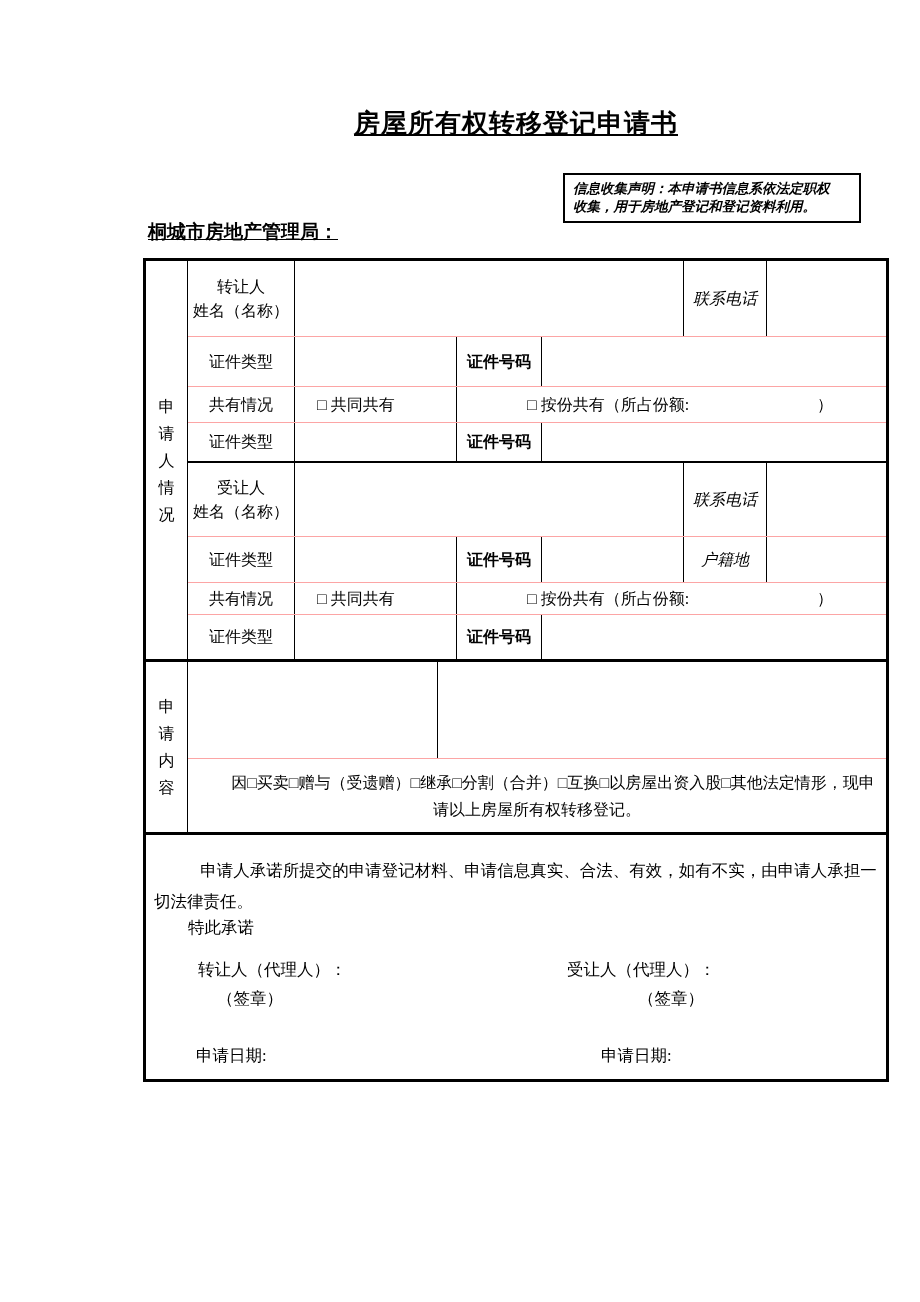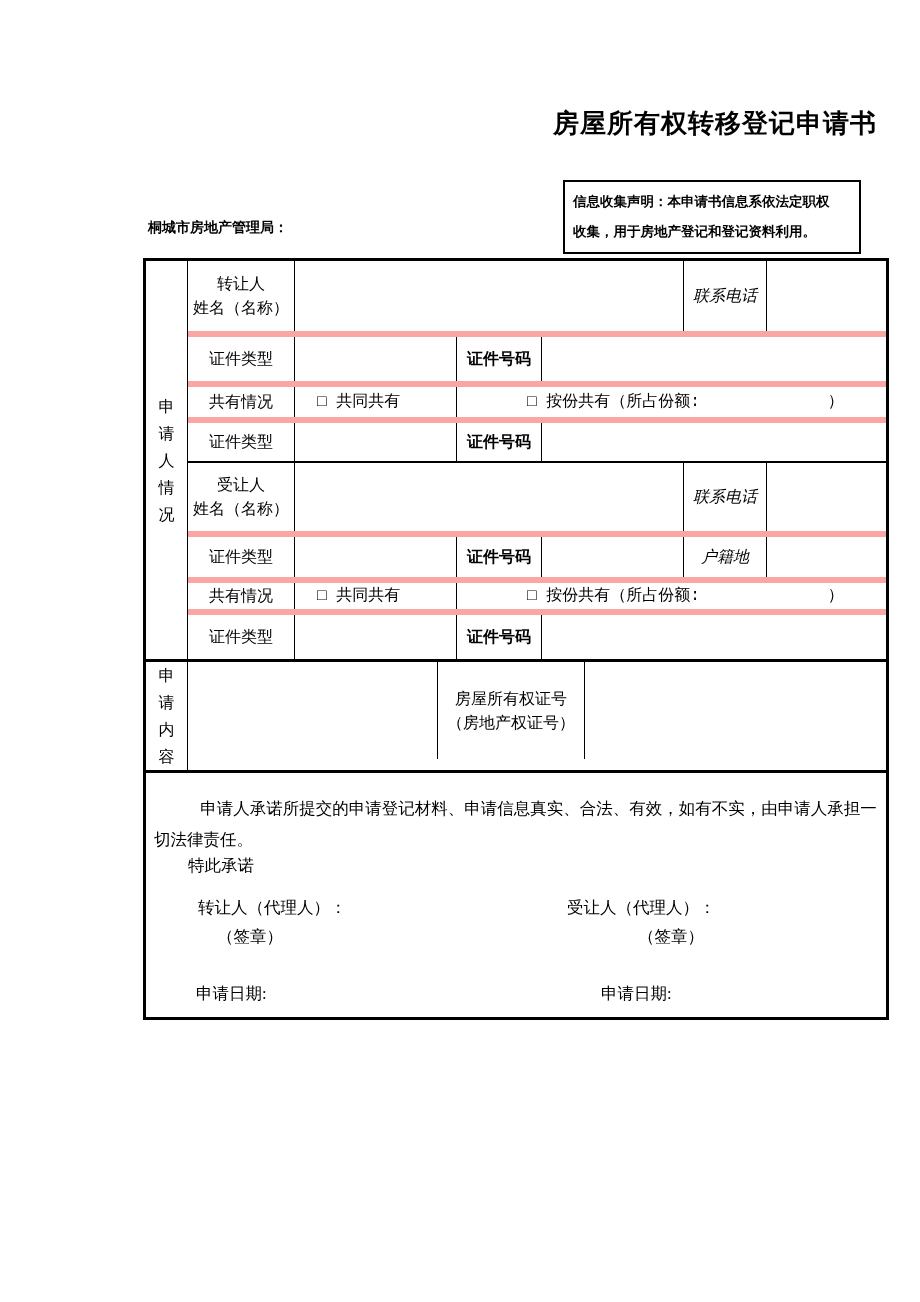--- a/index.html
+++ b/index.html
@@ -6,60 +6,62 @@
   body {
     width:920px; height:1302px;
     background:#ffffff; color:#000;
     font-family:"Liberation Serif","DejaVu Serif",serif;
     position:relative; overflow:hidden;
   }
   .pre { white-space:pre-line; }
 
   
   .doc-title {
-    position:absolute; top:106px; left:131px; width:746px;
-    text-align:right; font-size:26px; font-weight:bold;
+    position:absolute; top:106px; left:143px; width:746px;
+    text-align:center; font-size:26px; font-weight:bold;
     font-family:"Liberation Sans","DejaVu Sans",sans-serif;
     letter-spacing:1px;
+    text-decoration:underline;
   }
   .notice-box {
-    position:absolute; top:180px; left:563px; width:278px;
+    position:absolute; top:173px; left:563px; width:278px;
     border:2px solid #000; padding:5px 8px;
-    font-size:13.5px; font-weight:bold; 
-    line-height:30px; white-space:pre-line;
+    font-size:13.5px; font-weight:bold; font-style:italic;
+    line-height:18px; white-space:pre-line;
   }
   .addressee {
     position:absolute; top:219px; left:148px;
-    font-size:14px; font-weight:bold;
+    font-size:19px; font-weight:bold;
     font-family:"Liberation Sans","DejaVu Sans",sans-serif;
+    text-decoration:underline;
   }
 
   
   .form { position:absolute; top:258px; left:143px; width:746px;
           border:3px solid #000; box-sizing:border-box; }
   .section { display:flex; }
   .section + .section { border-top:3px solid #000; }
   .side-label {
     width:42px; flex:0 0 42px; border-right:1px solid #000;
     display:flex; align-items:center; justify-content:center;
     text-align:center; font-size:16px; line-height:27px;
     white-space:pre-line; box-sizing:border-box;
   }
   .rows { flex:1; min-width:0; }
-  .row { display:flex; border-bottom:6px solid #fca5a5; box-sizing:border-box; }
+  .row { display:flex; border-bottom:1px solid #fca5a5; box-sizing:border-box; }
   .row:last-child { border-bottom:none; }
   .row.thick { border-bottom:2px solid #000; }
   .cell {
     border-right:1px solid #000; box-sizing:border-box;
     display:flex; align-items:center; justify-content:center;
     text-align:center; font-size:16px; line-height:24px;
     white-space:pre-line; overflow:hidden;
   }
   .cell:last-child { border-right:none; }
-  .cell.left { justify-content:flex-start; text-align:center;font-family:Liberation Mono, monospace; }
+  .cell.left { justify-content:flex-start; text-align:center; }
   .cell.bold { font-weight:bold; }
   .pad22 { padding-left:22px; }
   .pad70 { padding-left:70px; }
   .pad10 { padding-left:10px; }
 
   
   .w-label { width:107px; flex:0 0 107px; }
   .w-name  { width:389px; flex:0 0 389px; }
   .w-tel   { width:83px;  flex:0 0 83px;font-style:italic;  }
   .w-doc   { width:162px; flex:0 0 162px; }
@@ -173,25 +175,28 @@
 
     <div class="section">
       <div class="side-label">申
 请
 内
 容</div>
       <div class="rows">
 
         <div class="row h97">
           <div class="cell w-loc"></div>
-          <div class="cell w-cert">房屋所有权证号
-（房地产权证号）</div>
-          <div class="cell grow"></div>
-        </div>
-
+          <div class="cell grow"></div>
+        </div>
+
+        <div class="row h73">
+          <div class="cell grow left">
+            <div class="reason-text">因□买卖□赠与（受遗赠）□继承□分割（合并）□互换□以房屋出资入股□其他法定情形，现申请以上房屋所有权转移登记。</div>
+          </div>
+        </div>
 
 
       </div>
     </div>
 
     <div class="section">
       <div class="pledge">
         <div class="abs pledge-statement">申请人承诺所提交的申请登记材料、申请信息真实、合法、有效，如有不实，由申请人承担一切法律责任。</div>
         <div class="abs pledge-promise">特此承诺</div>
         <div class="abs sign-transferor">转让人（代理人）：</div>

